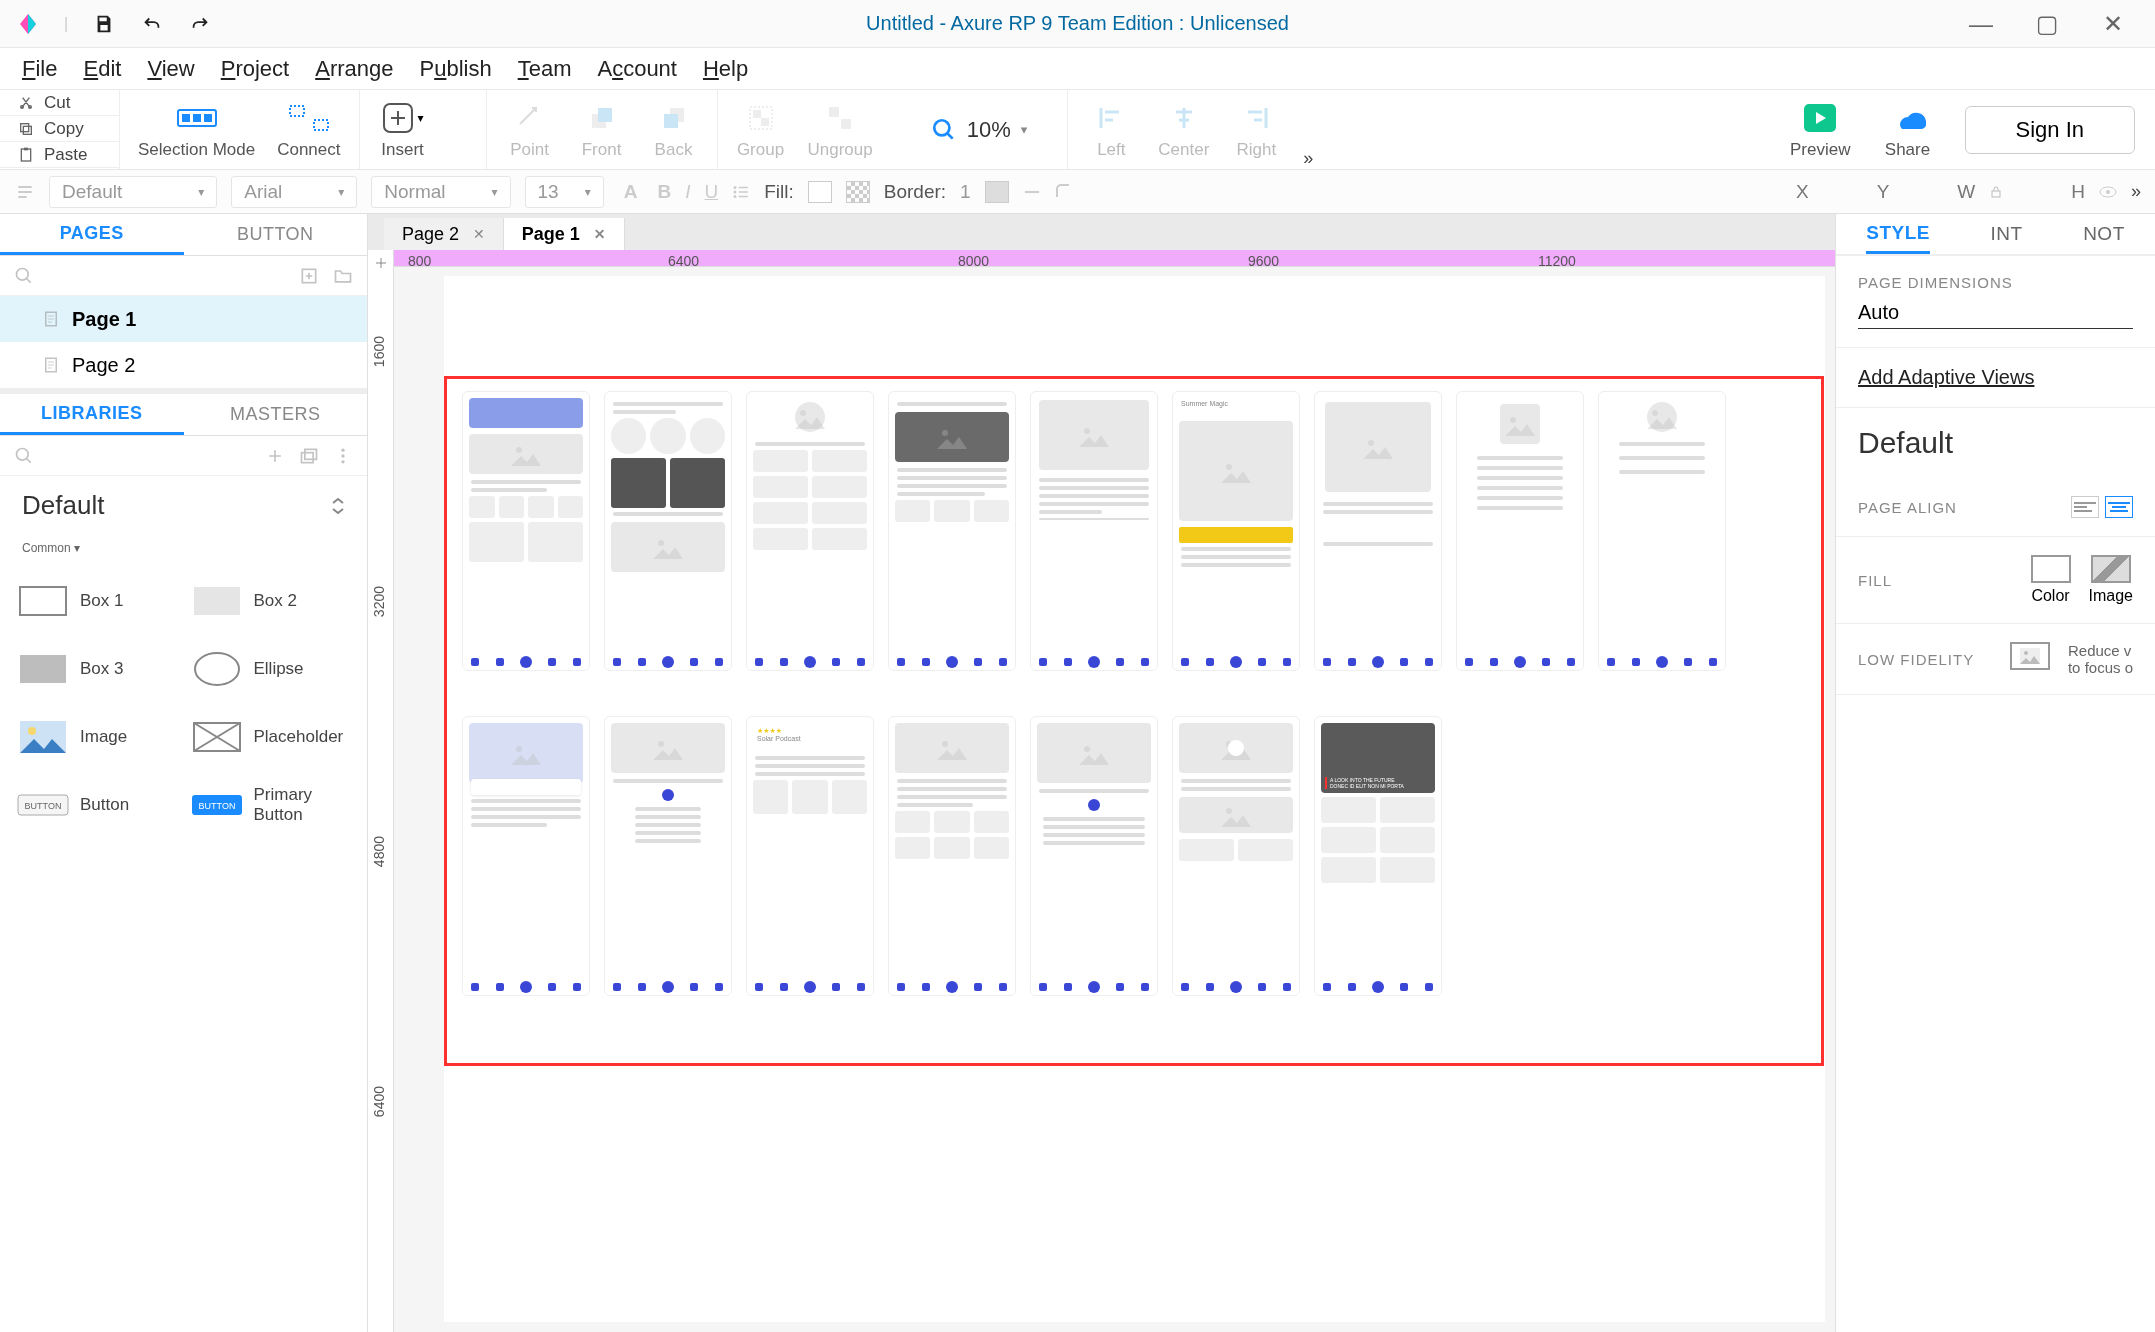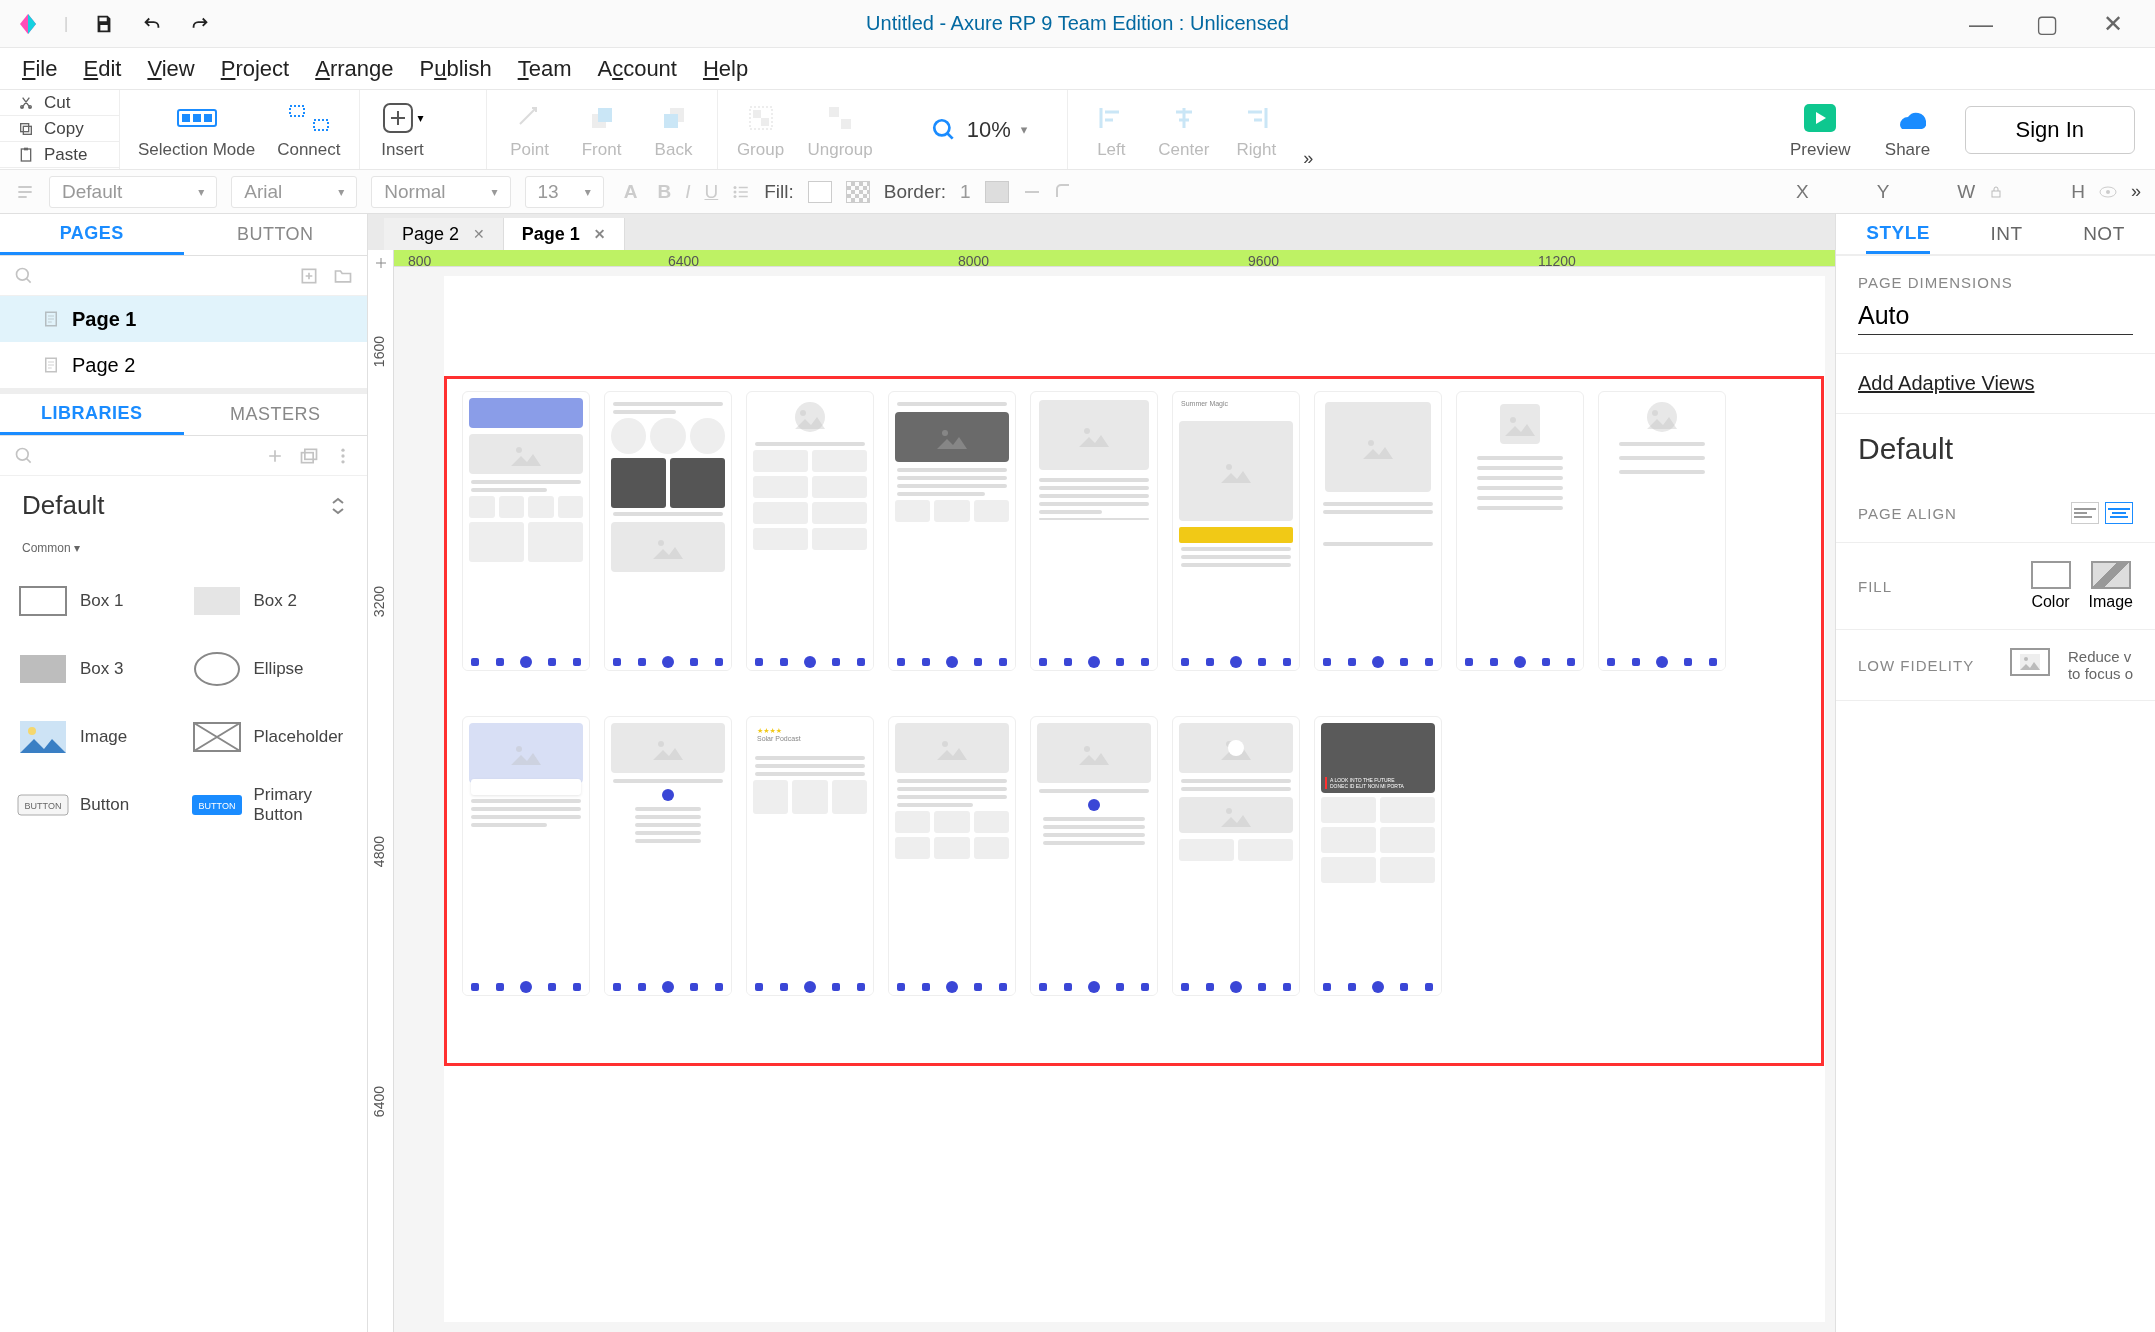--- a/index.html
+++ b/index.html
@@ -64,21 +64,21 @@
 .shape-cell { display: flex; flex-direction: row; align-items: center; gap: 10px; padding: 14px 6px; cursor: pointer; }
 .shape-preview { width: 54px; height: 40px; display: flex; align-items: center; justify-content: center; }
 .shape-label { font-size: 17px; color: #444; }
 
 
 .canvas-area { flex: 1; display: flex; flex-direction: column; background: #f5f5f5; position: relative; }
 .doc-tabs { height: 36px; background: #eaeaea; display: flex; align-items: flex-end; padding-left: 16px; }
 .doc-tab { height: 32px; padding: 0 18px; display: flex; align-items: center; gap: 14px; font-size: 18px; border-right: 1px solid #ddd; cursor: pointer; background: #f0f0f0; position: relative; }
 .doc-tab.active { background: #fff; font-weight: 600; }
 .doc-tab-close { font-size: 14px; color: #888; }
-.ruler-h { height: 17px; background: #bef264; border-bottom: 1px solid #ddd; position: relative; font-size: 14px; color: #555; }
+.ruler-h { height: 17px; background: #f0abfc; border-bottom: 1px solid #ddd; position: relative; font-size: 14px; color: #555; }
 .ruler-h-corner { position: absolute; left: 0; width: 26px; height: 26px; border-right: 1px solid #ddd; background: #fff; display: flex; align-items: center; justify-content: center; }
 .ruler-mark { position: absolute; top: 3px; }
 .ruler-v { position: absolute; left: 0; top: 62px; width: 26px; bottom: 0; background: #fff; border-right: 1px solid #ddd; font-size: 14px; color: #555; }
 .ruler-v-mark { position: absolute; left: 3px; writing-mode: vertical-rl; transform: rotate(180deg); }
 .canvas { position: absolute; left: 26px; top: 62px; right: 0; bottom: 0; background: #f5f5f5; overflow: hidden; }
 .page-bg { position: absolute; left: 50px; top: 0; right: 10px; bottom: 10px; background: #fff; }
 .selection-box { position: absolute; border: 3px solid #ff3030; left: 50px; top: 100px; width: 1380px; height: 690px; background: rgba(255,255,255,0.01); }
 .wireframe-row { position: absolute; display: flex; gap: 14px; }
 .wf-row1 { left: 68px; top: 115px; }
 .wf-row2 { left: 68px; top: 440px; }
@@ -94,21 +94,21 @@
 .wf-nav-dot.lg { width: 12px; height: 12px; border-radius: 50%; }
 .wf-yellow { height: 16px; background: #f1c916; margin: 4px 6px; border-radius: 2px; }
 
 
 .right-panel { width: 320px; background: #fff; border-left: 1px solid #e0e0e0; overflow: hidden; }
 .right-tabs { height: 42px; display: flex; justify-content: space-around; border-bottom: 2px solid #eee; }
 .right-tab { display: flex; align-items: center; font-size: 19px; color: #666; cursor: pointer; letter-spacing: 0.5px; }
 .right-tab.active { color: #1a8cff; font-weight: 600; border-bottom: 3px solid #1a8cff; }
 .right-section { padding: 18px 22px; border-bottom: 1px solid #eee; }
 .right-section-title { font-size: 15px; color: #888; letter-spacing: 1px; margin-bottom: 10px; }
-.right-dropdown { font-size: 25px; border-bottom: 1px solid #333; padding-bottom: 4px; }
+.right-dropdown { font-size: 20px; border-bottom: 1px solid #333; padding-bottom: 4px; }
 .right-link { font-size: 20px; text-decoration: underline; color: #222; cursor: pointer; }
 .right-heading { font-size: 30px; color: #333; padding: 18px 22px; }
 .align-btns { display: flex; gap: 6px; }
 .align-btn { width: 28px; height: 22px; border: 1px solid #ccc; display: flex; flex-direction: column; justify-content: center; gap: 2px; padding: 2px; }
 .align-btn.active { border-color: #1a8cff; }
 .align-btn span { height: 2px; background: #999; }
 .align-btn.active span { background: #1a8cff; }
 .fill-row { display: flex; align-items: center; justify-content: space-between; }
 .fill-opts { display: flex; gap: 18px; }
 .fill-opt { display: flex; flex-direction: column; align-items: center; gap: 4px; font-size: 16px; }

